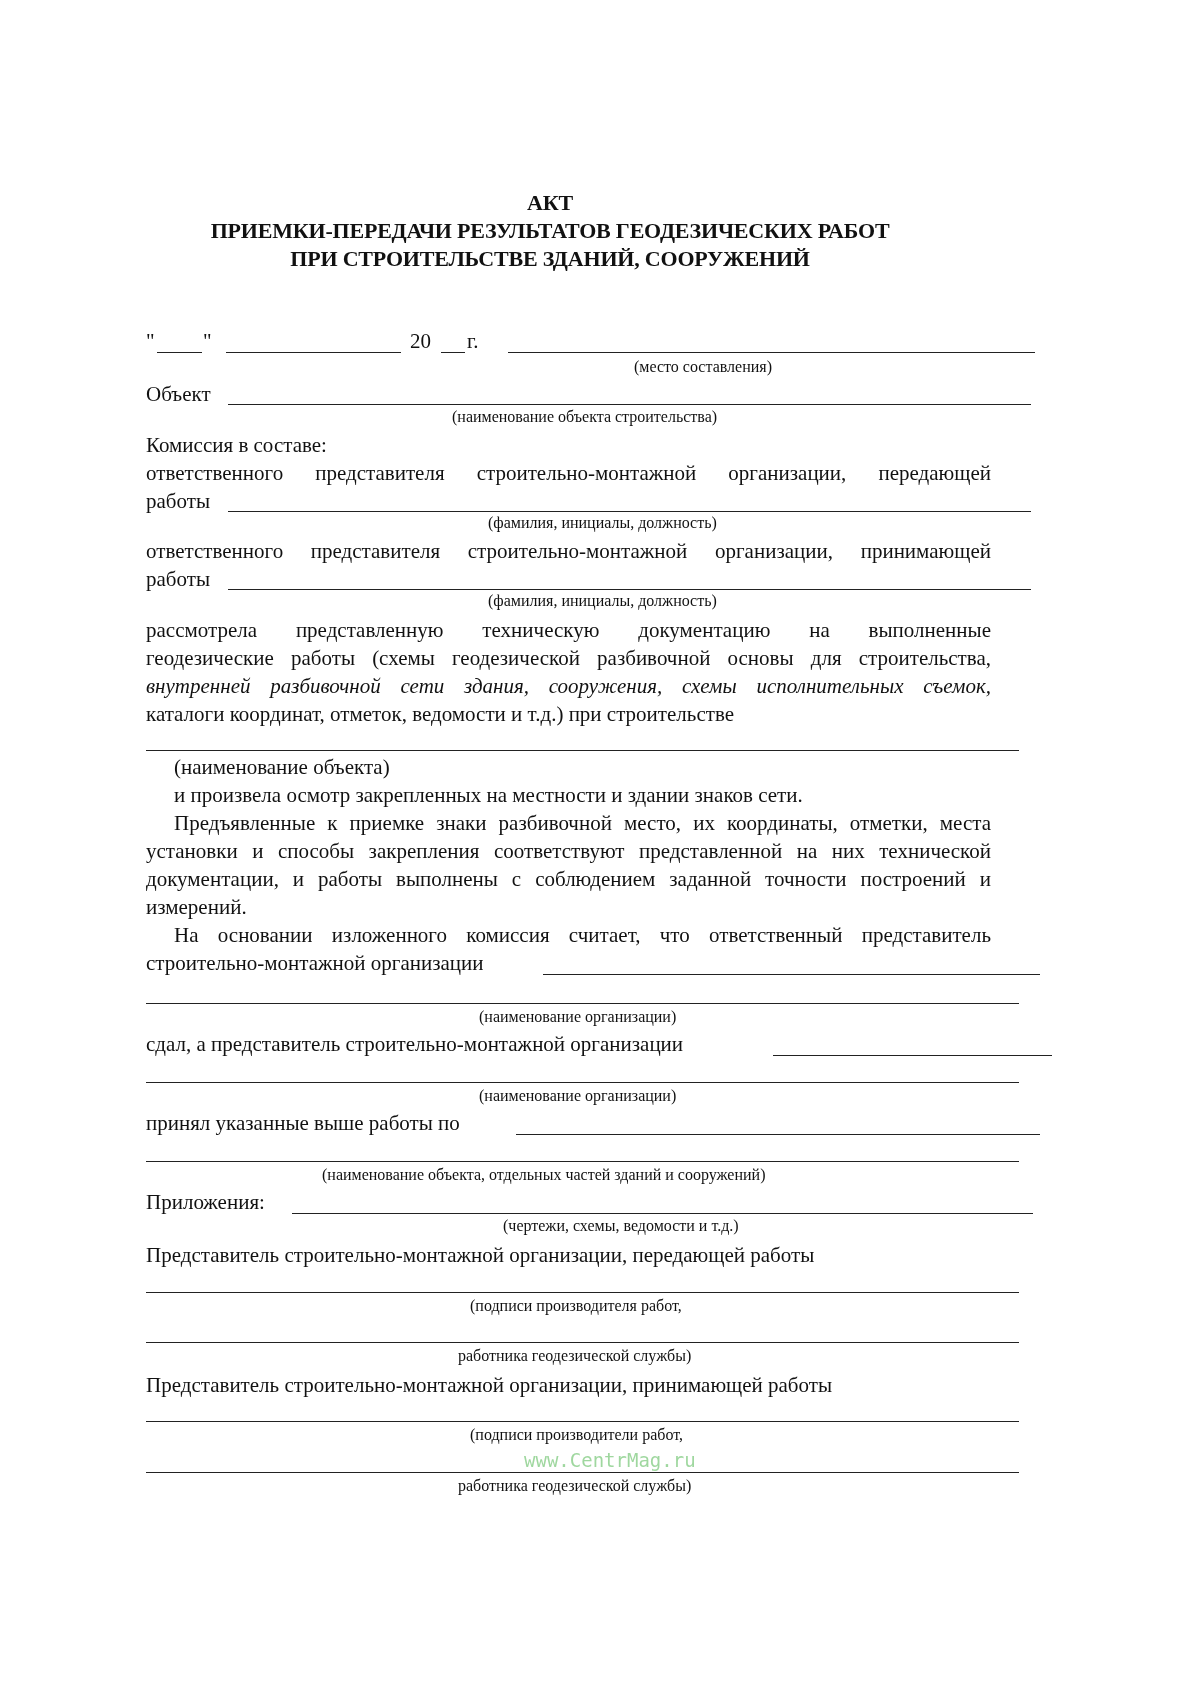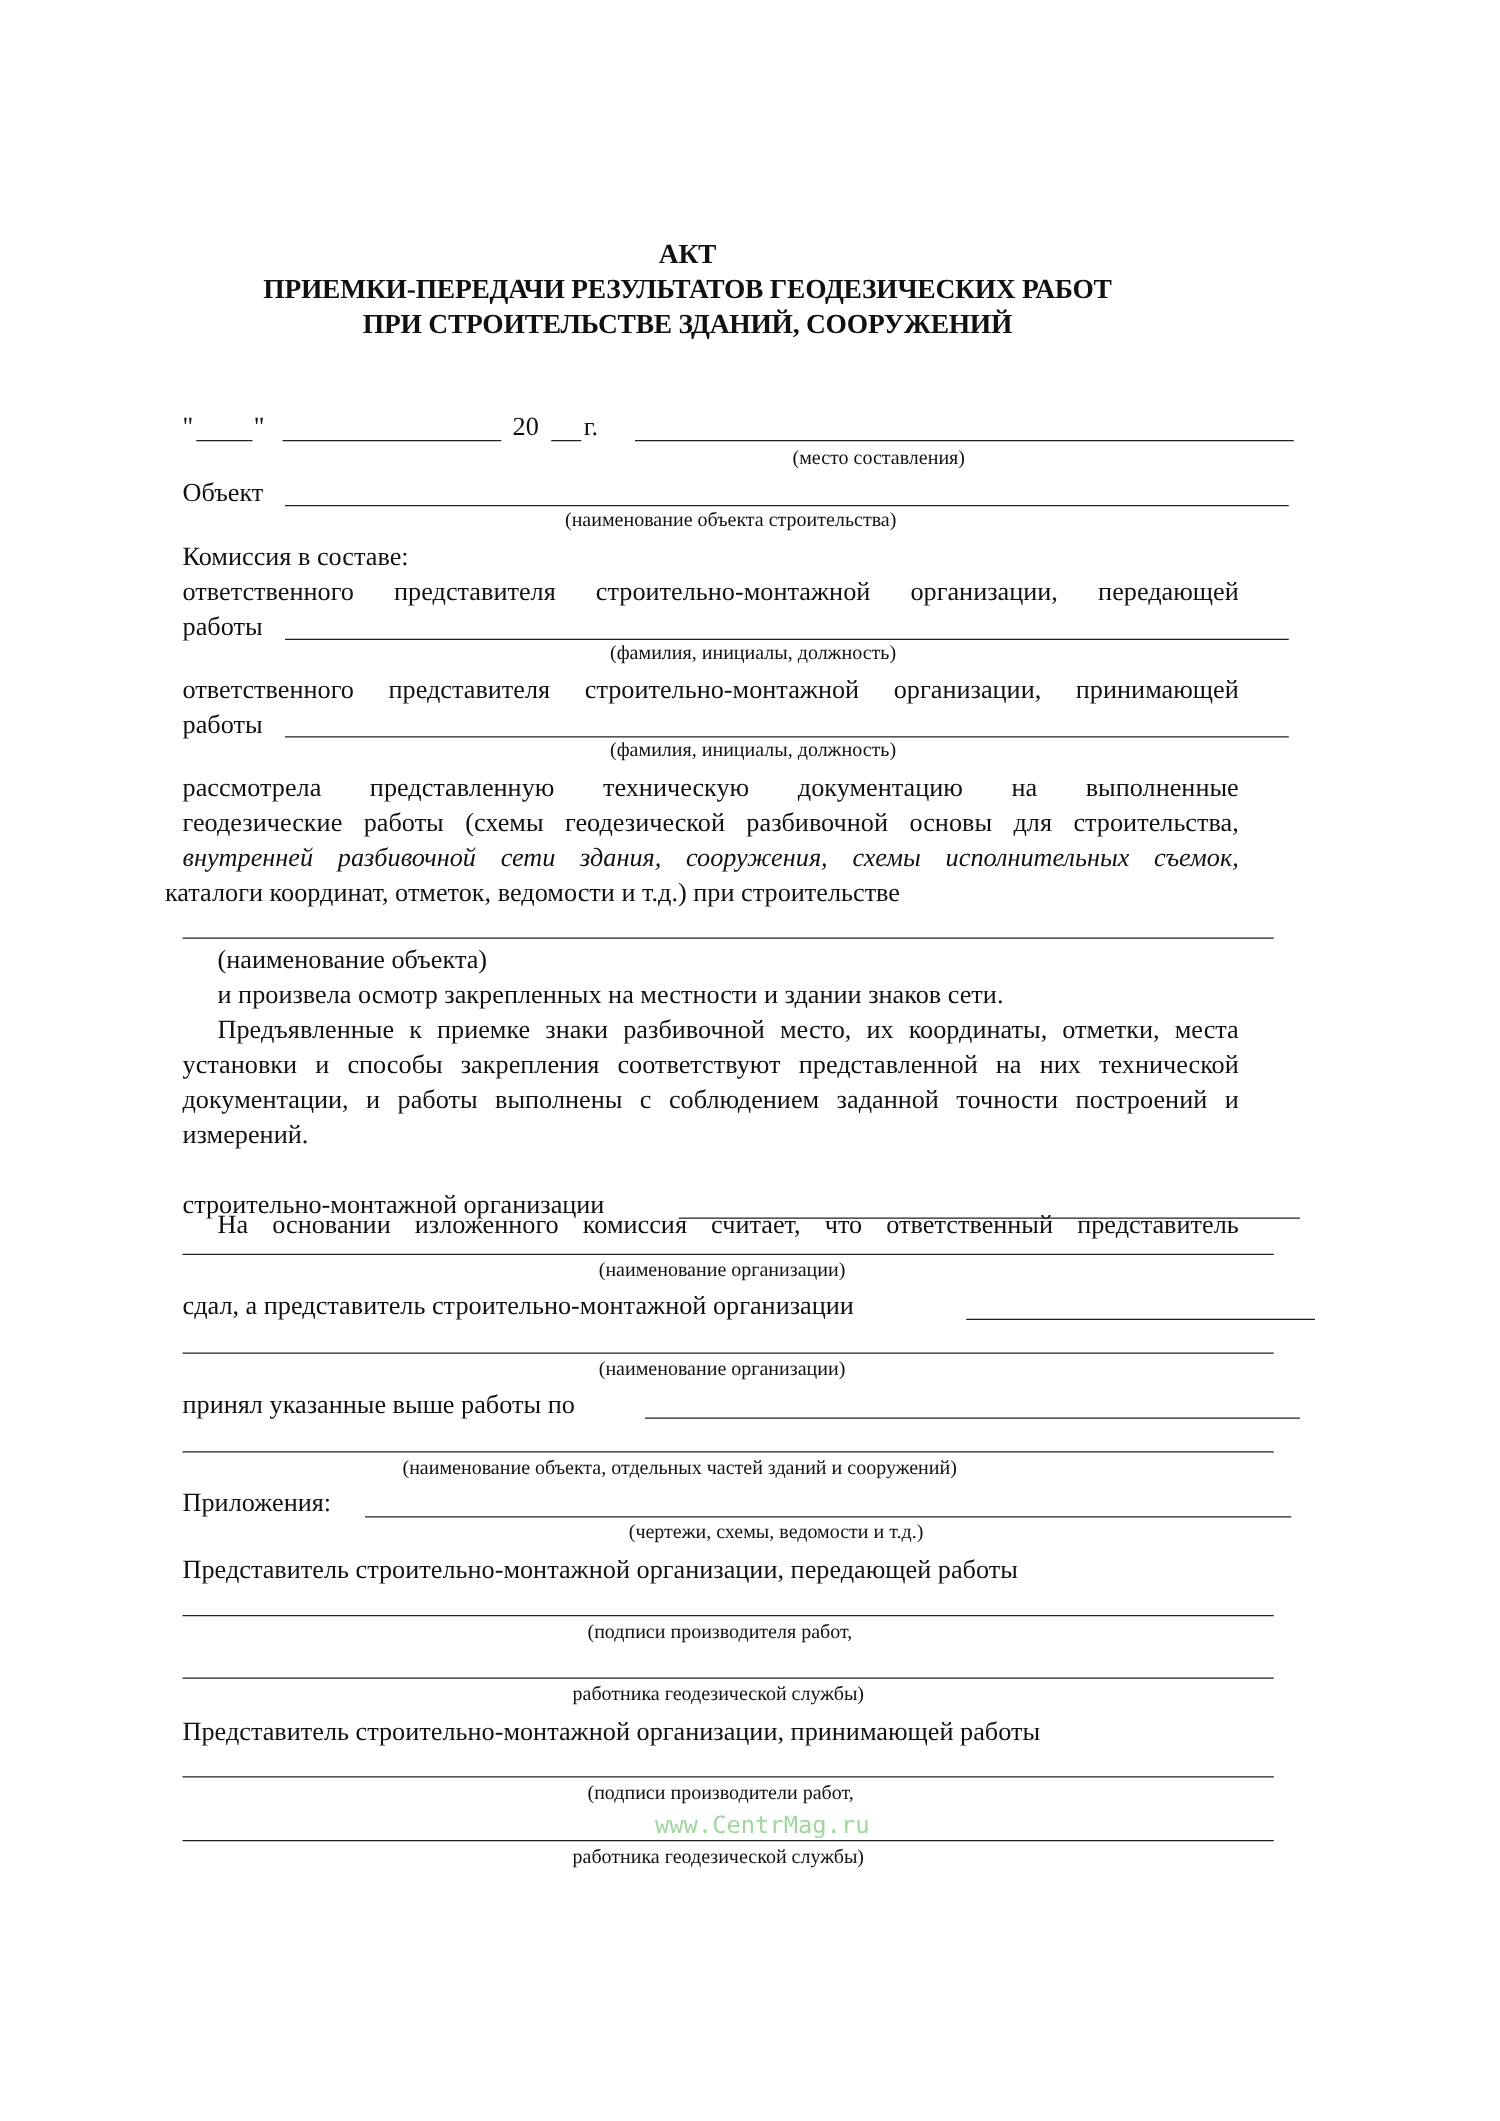--- a/index.html
+++ b/index.html
@@ -43,33 +43,33 @@
 <span class="abs cap" style="left:488px; top:513px;">(фамилия, инициалы, должность)</span>
 
 <div class="abs txt just" style="top:538px;">ответственного представителя строительно-монтажной организации, принимающей</div>
 <span class="abs txt" style="left:146px; top:566px;">работы</span>
 <div class="line" style="left:228px; width:803px; top:589px;"></div>
 <span class="abs cap" style="left:488px; top:591px;">(фамилия, инициалы, должность)</span>
 
 <div class="abs txt just" style="top:617px;">рассмотрела представленную техническую документацию на выполненные</div>
 <div class="abs txt just" style="top:645px;">геодезические работы (схемы геодезической разбивочной основы для строительства,</div>
 <div class="abs txt just" style="top:673px;font-style:italic;">внутренней разбивочной сети здания, сооружения, схемы исполнительных съемок,</div>
-<span class="abs txt" style="left:132px; top:701px;">каталоги координат, отметок, ведомости и т.д.) при строительстве</span>
+<span class="abs txt" style="left:146px; top:701px;">каталоги координат, отметок, ведомости и т.д.) при строительстве</span>
 
 <div class="line" style="left:146px; width:873px; top:750px;"></div>
 <span class="abs txt" style="left:174px; top:754px;">(наименование объекта)</span>
 
 <span class="abs txt" style="left:174px; top:782px;font-family:Liberation Serif, serif;">и произвела осмотр закрепленных на местности и здании знаков сети.</span>
 
 <div class="abs txt just" style="top:810px; left:174px; width:817px;">Предъявленные к приемке знаки разбивочной место, их координаты, отметки, места</div>
 <div class="abs txt just" style="top:838px;">установки и способы закрепления соответствуют представленной на них технической</div>
 <div class="abs txt just" style="top:866px;">документации, и работы выполнены с соблюдением заданной точности построений и</div>
 <span class="abs txt" style="left:146px; top:894px;">измерений.</span>
 
-<div class="abs txt just" style="top:966px; left:174px; width:817px;font-family:Liberation Serif, serif;">На основании изложенного комиссия считает, что ответственный представитель</div>
+<div class="abs txt just" style="top:922px; left:174px; width:817px;font-family:Liberation Serif, serif;">На основании изложенного комиссия считает, что ответственный представитель</div>
 <span class="abs txt" style="left:146px; top:950px;">строительно-монтажной организации</span>
 <div class="line" style="left:543px; width:497px; top:974px;"></div>
 <div class="line" style="left:146px; width:873px; top:1003px;"></div>
 <span class="abs cap" style="left:479px; top:1007px;">(наименование организации)</span>
 
 <span class="abs txt" style="left:146px; top:1031px;">сдал, а представитель строительно-монтажной организации</span>
 <div class="line" style="left:773px; width:279px; top:1055px;"></div>
 <div class="line" style="left:146px; width:873px; top:1082px;"></div>
 <span class="abs cap" style="left:479px; top:1086px;">(наименование организации)</span>
 

